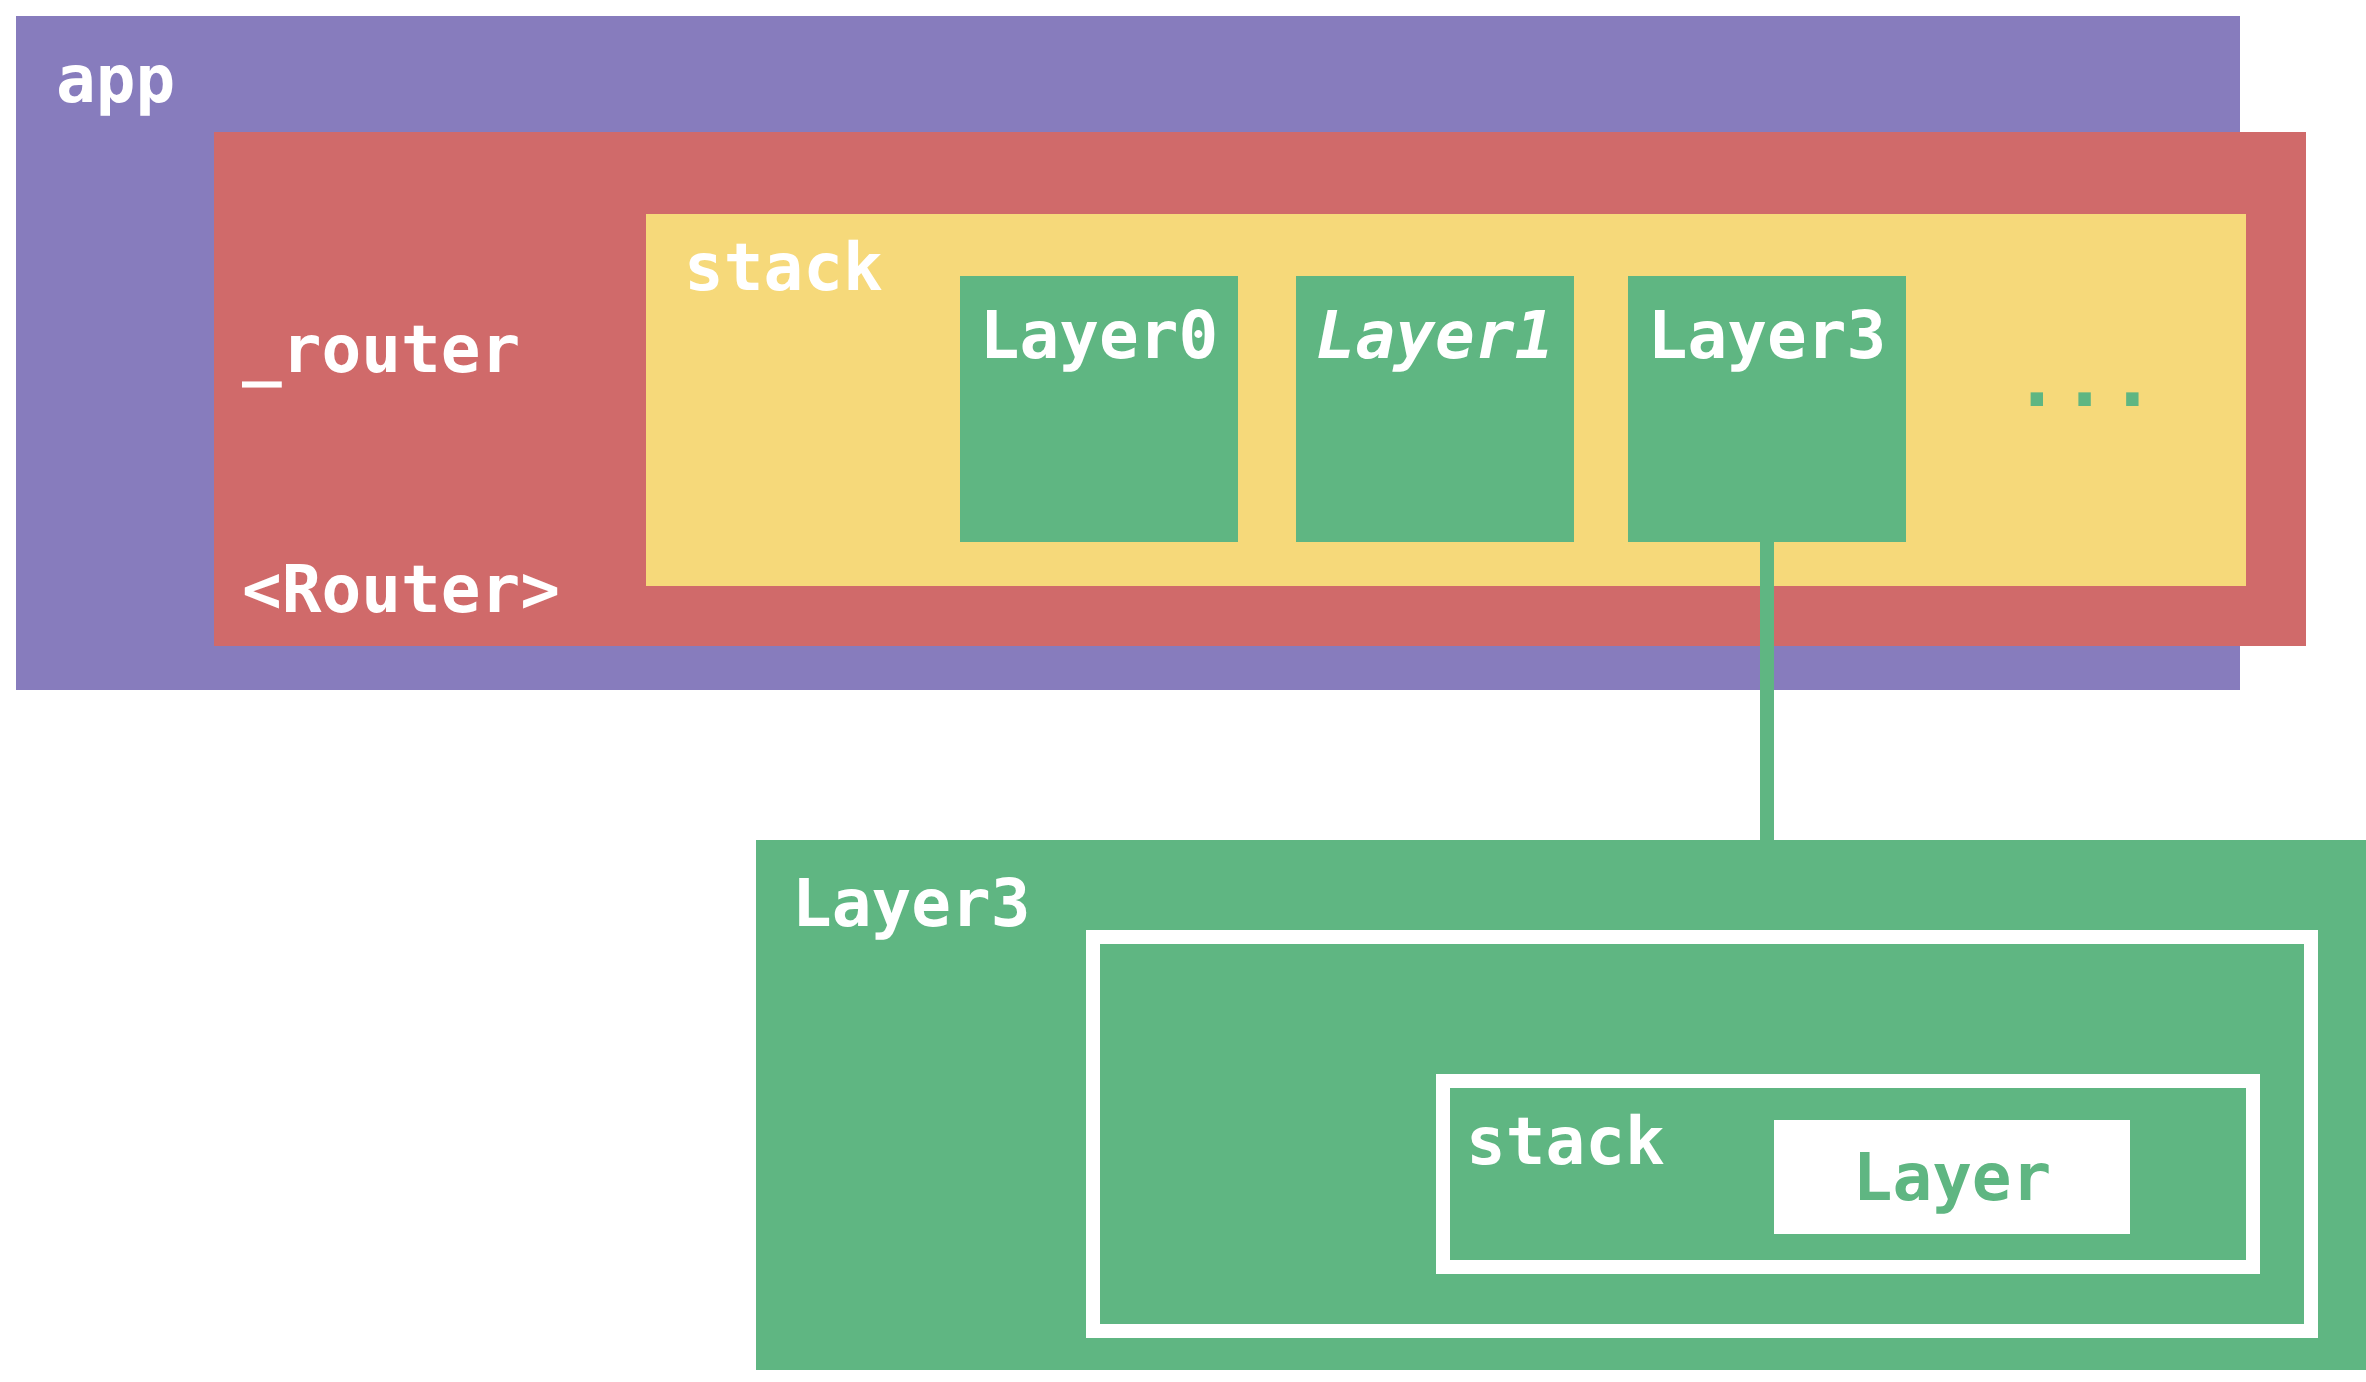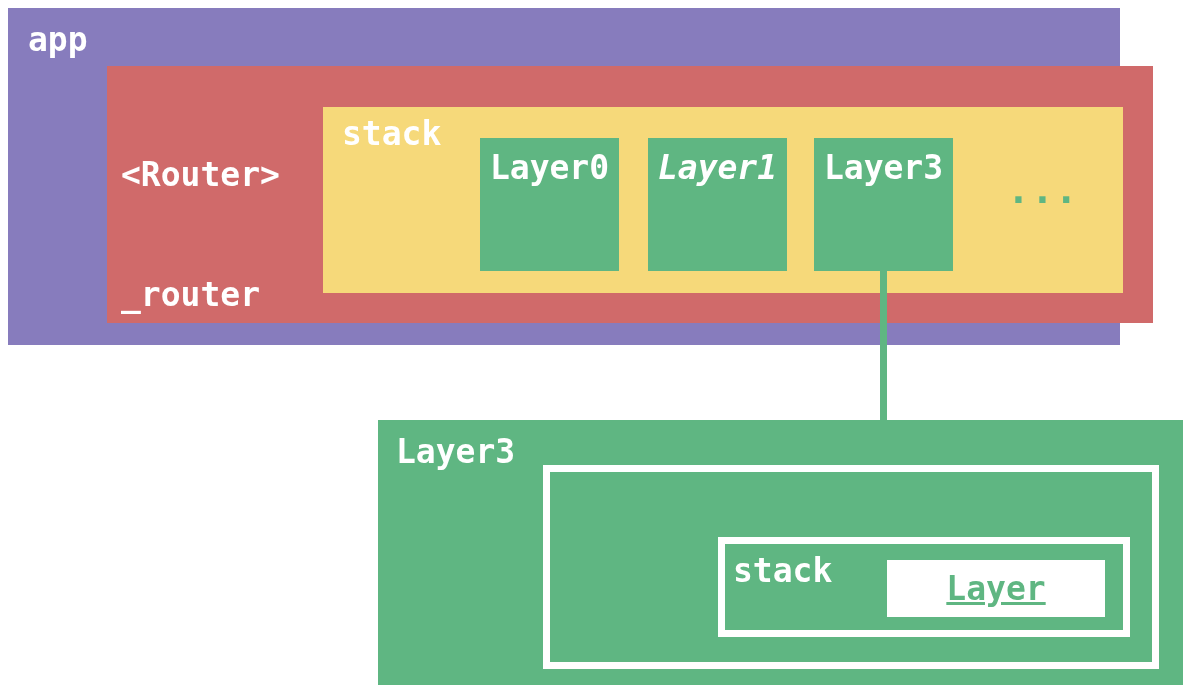--- a/index.html
+++ b/index.html
@@ -56,37 +56,37 @@
   }
   .route-label { left: 17px; top: 18px; }
 
   .stack-inner-box {
     position: absolute; left: 168px; top: 65px; width: 412px; height: 100px;
     border: 7px solid #ffffff; box-sizing: border-box;
   }
   .stack-inner-label { left: 8px; top: 9px; }
 
   .layer-white-box {
-    position: absolute; left: 162px; top: 16px; width: 218px; height: 57px;
+    position: absolute; left: 162px; top: 16px; width: 178px; height: 57px;
     background: #ffffff; color: var(--green, #5fb682);
-    font-size: 33px; text-align: center; line-height: 57px; text-decoration: underline;
+    font-size: 33px; text-align: center; line-height: 57px;
   }
 </style>
 </head>
 <body>
 
 <div class="canvas">
 
   <div class="box app-box">
     <div class="lbl app-label">app</div>
 
     <div class="box router-box">
       <div class="lbl router-label">
+        <span>_router</span>
         <span>&lt;Router&gt;</span>
-        <span>_router</span>
       </div>
 
       <div class="box stack-yellow-box">
         <div class="lbl stack-label">stack</div>
 
         <div class="layer-box layer-pos-0">
           <span>Layer0</span>
         </div>
         <div class="layer-box layer-pos-1">
           <span>Layer1</span>

